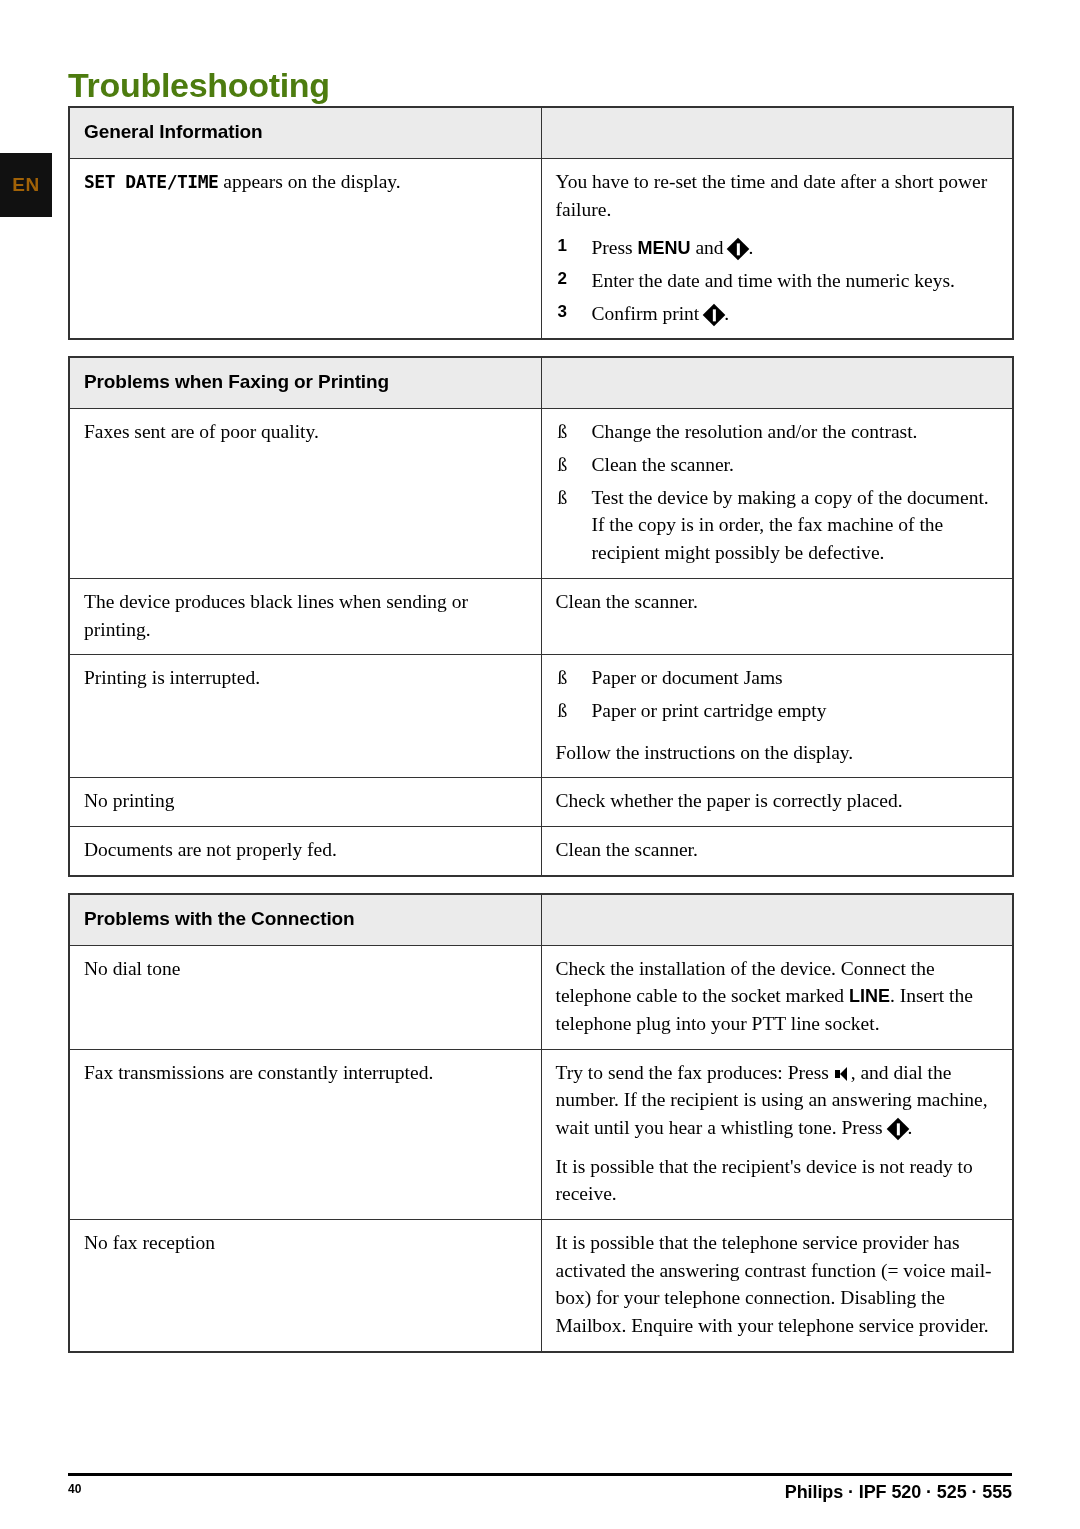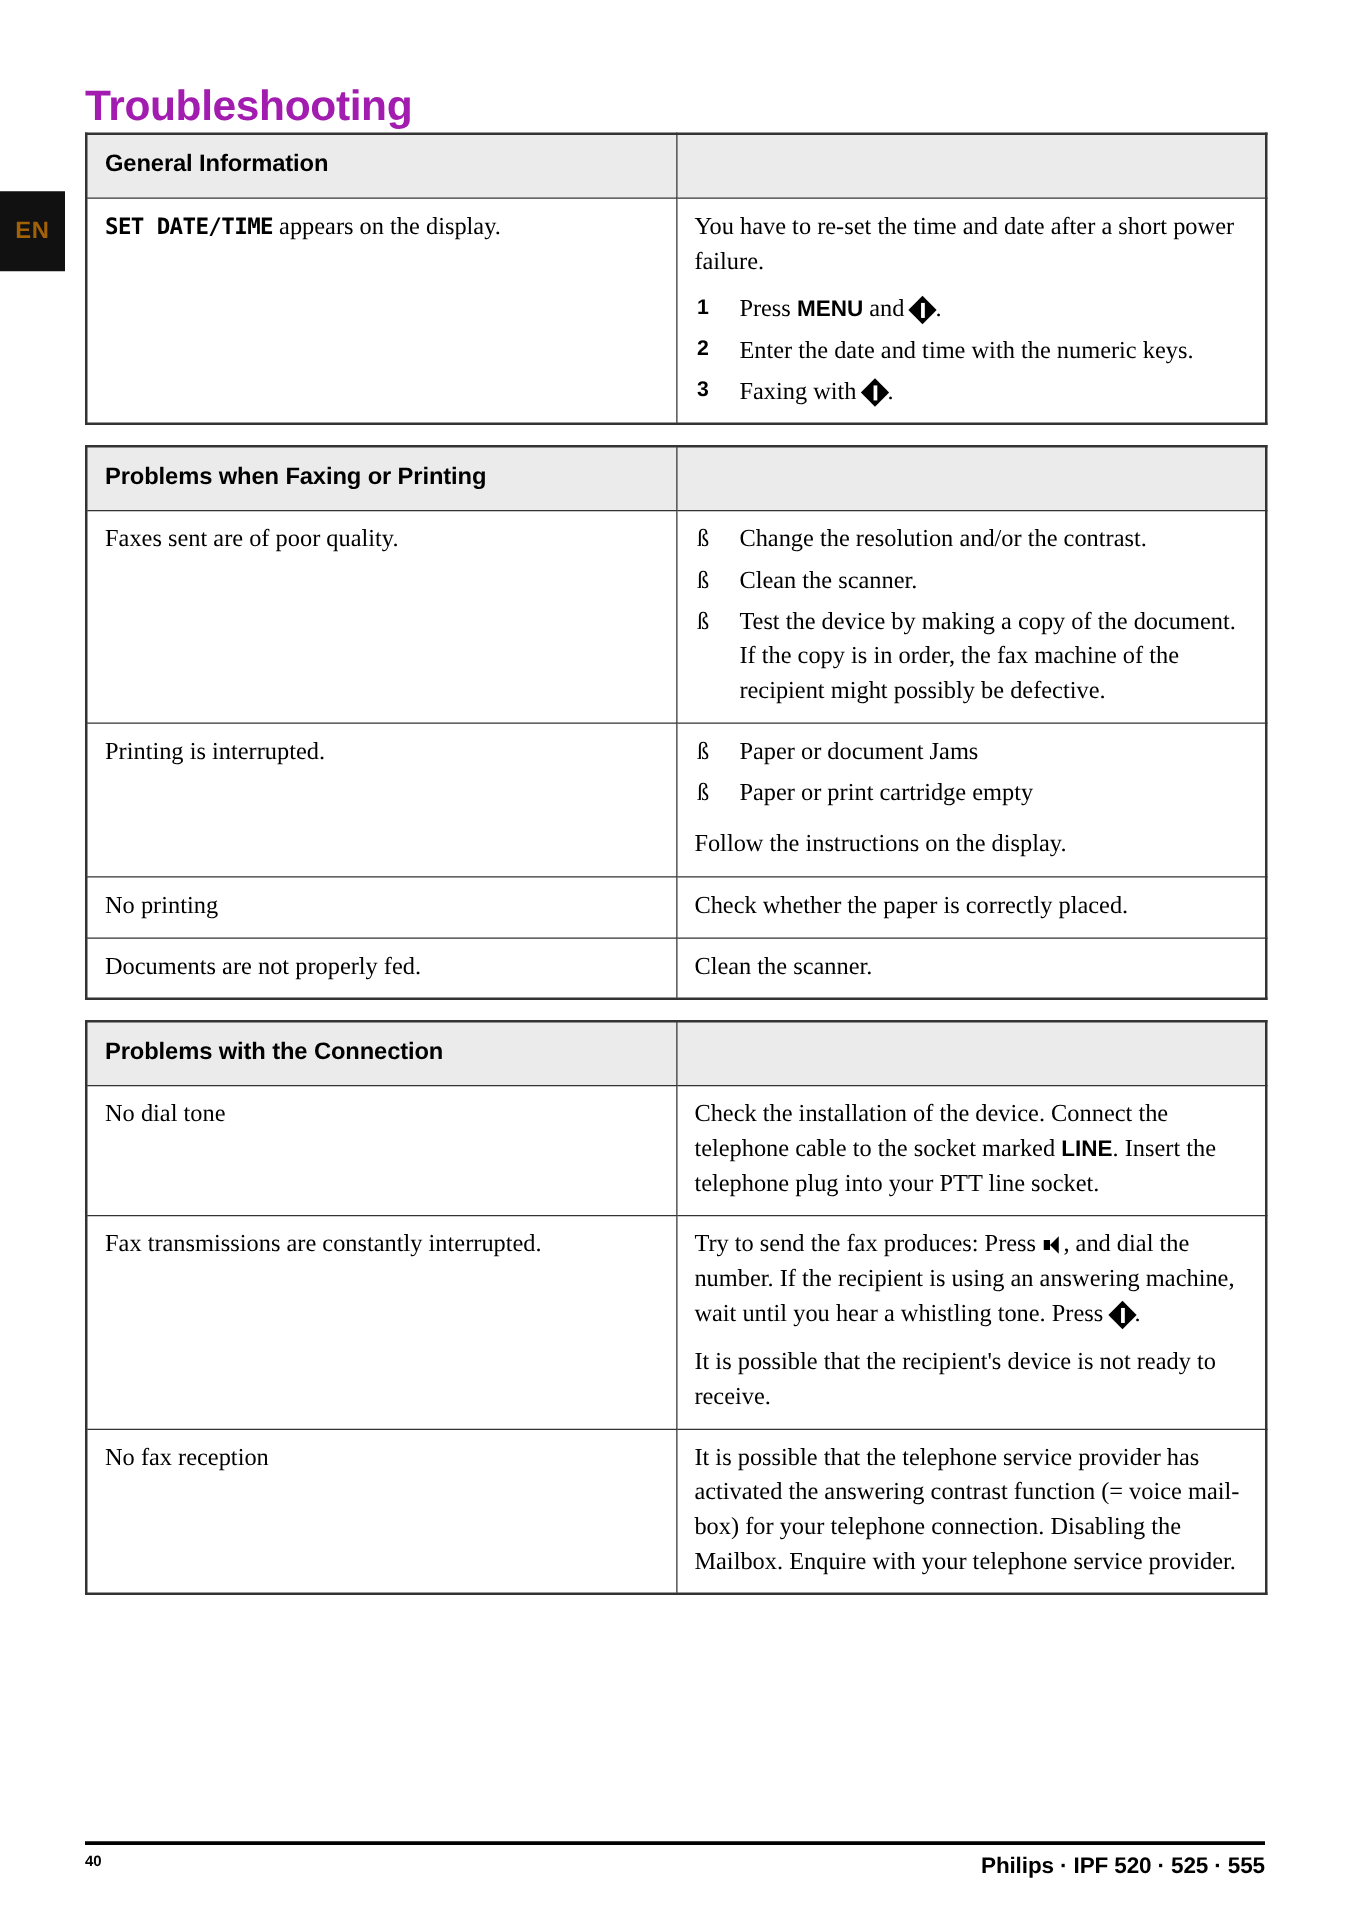--- a/index.html
+++ b/index.html
@@ -36,21 +36,21 @@
 
   
   .page-title {
     position: absolute;
     left: 68px;
     top: 43px;
     font-family: "Liberation Sans", sans-serif;
     font-weight: bold;
     font-size: 34px;
     letter-spacing: -0.3px;
-    color: #a21caf;
+    color: #4d7c0f;
   }
 
   
   .tables {
     position: absolute;
     left: 68px;
     top: 106px;
     width: 944px;
   }
 
@@ -254,21 +254,21 @@
         <td>
           <p class="cell-p">You have to re-set the time and date after a short power failure.</p>
           <ul class="steps">
             <li>
               <span class="marker">1</span><span>Press </span><span class="bold-sans">MENU</span><span> and </span><span class="icn icn-start"></span><span>.</span>
             </li>
             <li>
               <span class="marker">2</span><span>Enter the date and time with the numeric keys.</span>
             </li>
             <li>
-              <span class="marker">3</span><span>Faxing with </span><span class="icn icn-start"></span><span>.</span>
+              <span class="marker">3</span><span>Confirm print </span><span class="icn icn-start"></span><span>.</span>
             </li>
           </ul>
         </td>
       </tr>
     </tbody>
   </table>
 
   <table class="tbl">
     <colgroup>
         <col class="c1">
@@ -291,20 +291,24 @@
             <li>
               <span class="marker">ß</span><span>Clean the scanner.</span>
             </li>
             <li>
               <span class="marker">ß</span><span>Test the device by making a copy of the document. If the copy is in order, the fax machine of the recipient might possibly be defective.</span>
             </li>
           </ul>
         </td>
       </tr>
       <tr>
+        <td>The device produces black lines when sending or printing.</td>
+        <td>Clean the scanner.</td>
+      </tr>
+      <tr>
         <td>Printing is interrupted.</td>
         <td>
           <ul class="bullets">
             <li>
               <span class="marker">ß</span><span>Paper or document Jams</span>
             </li>
             <li>
               <span class="marker">ß</span><span>Paper or print cartridge empty</span>
             </li>
           </ul>

